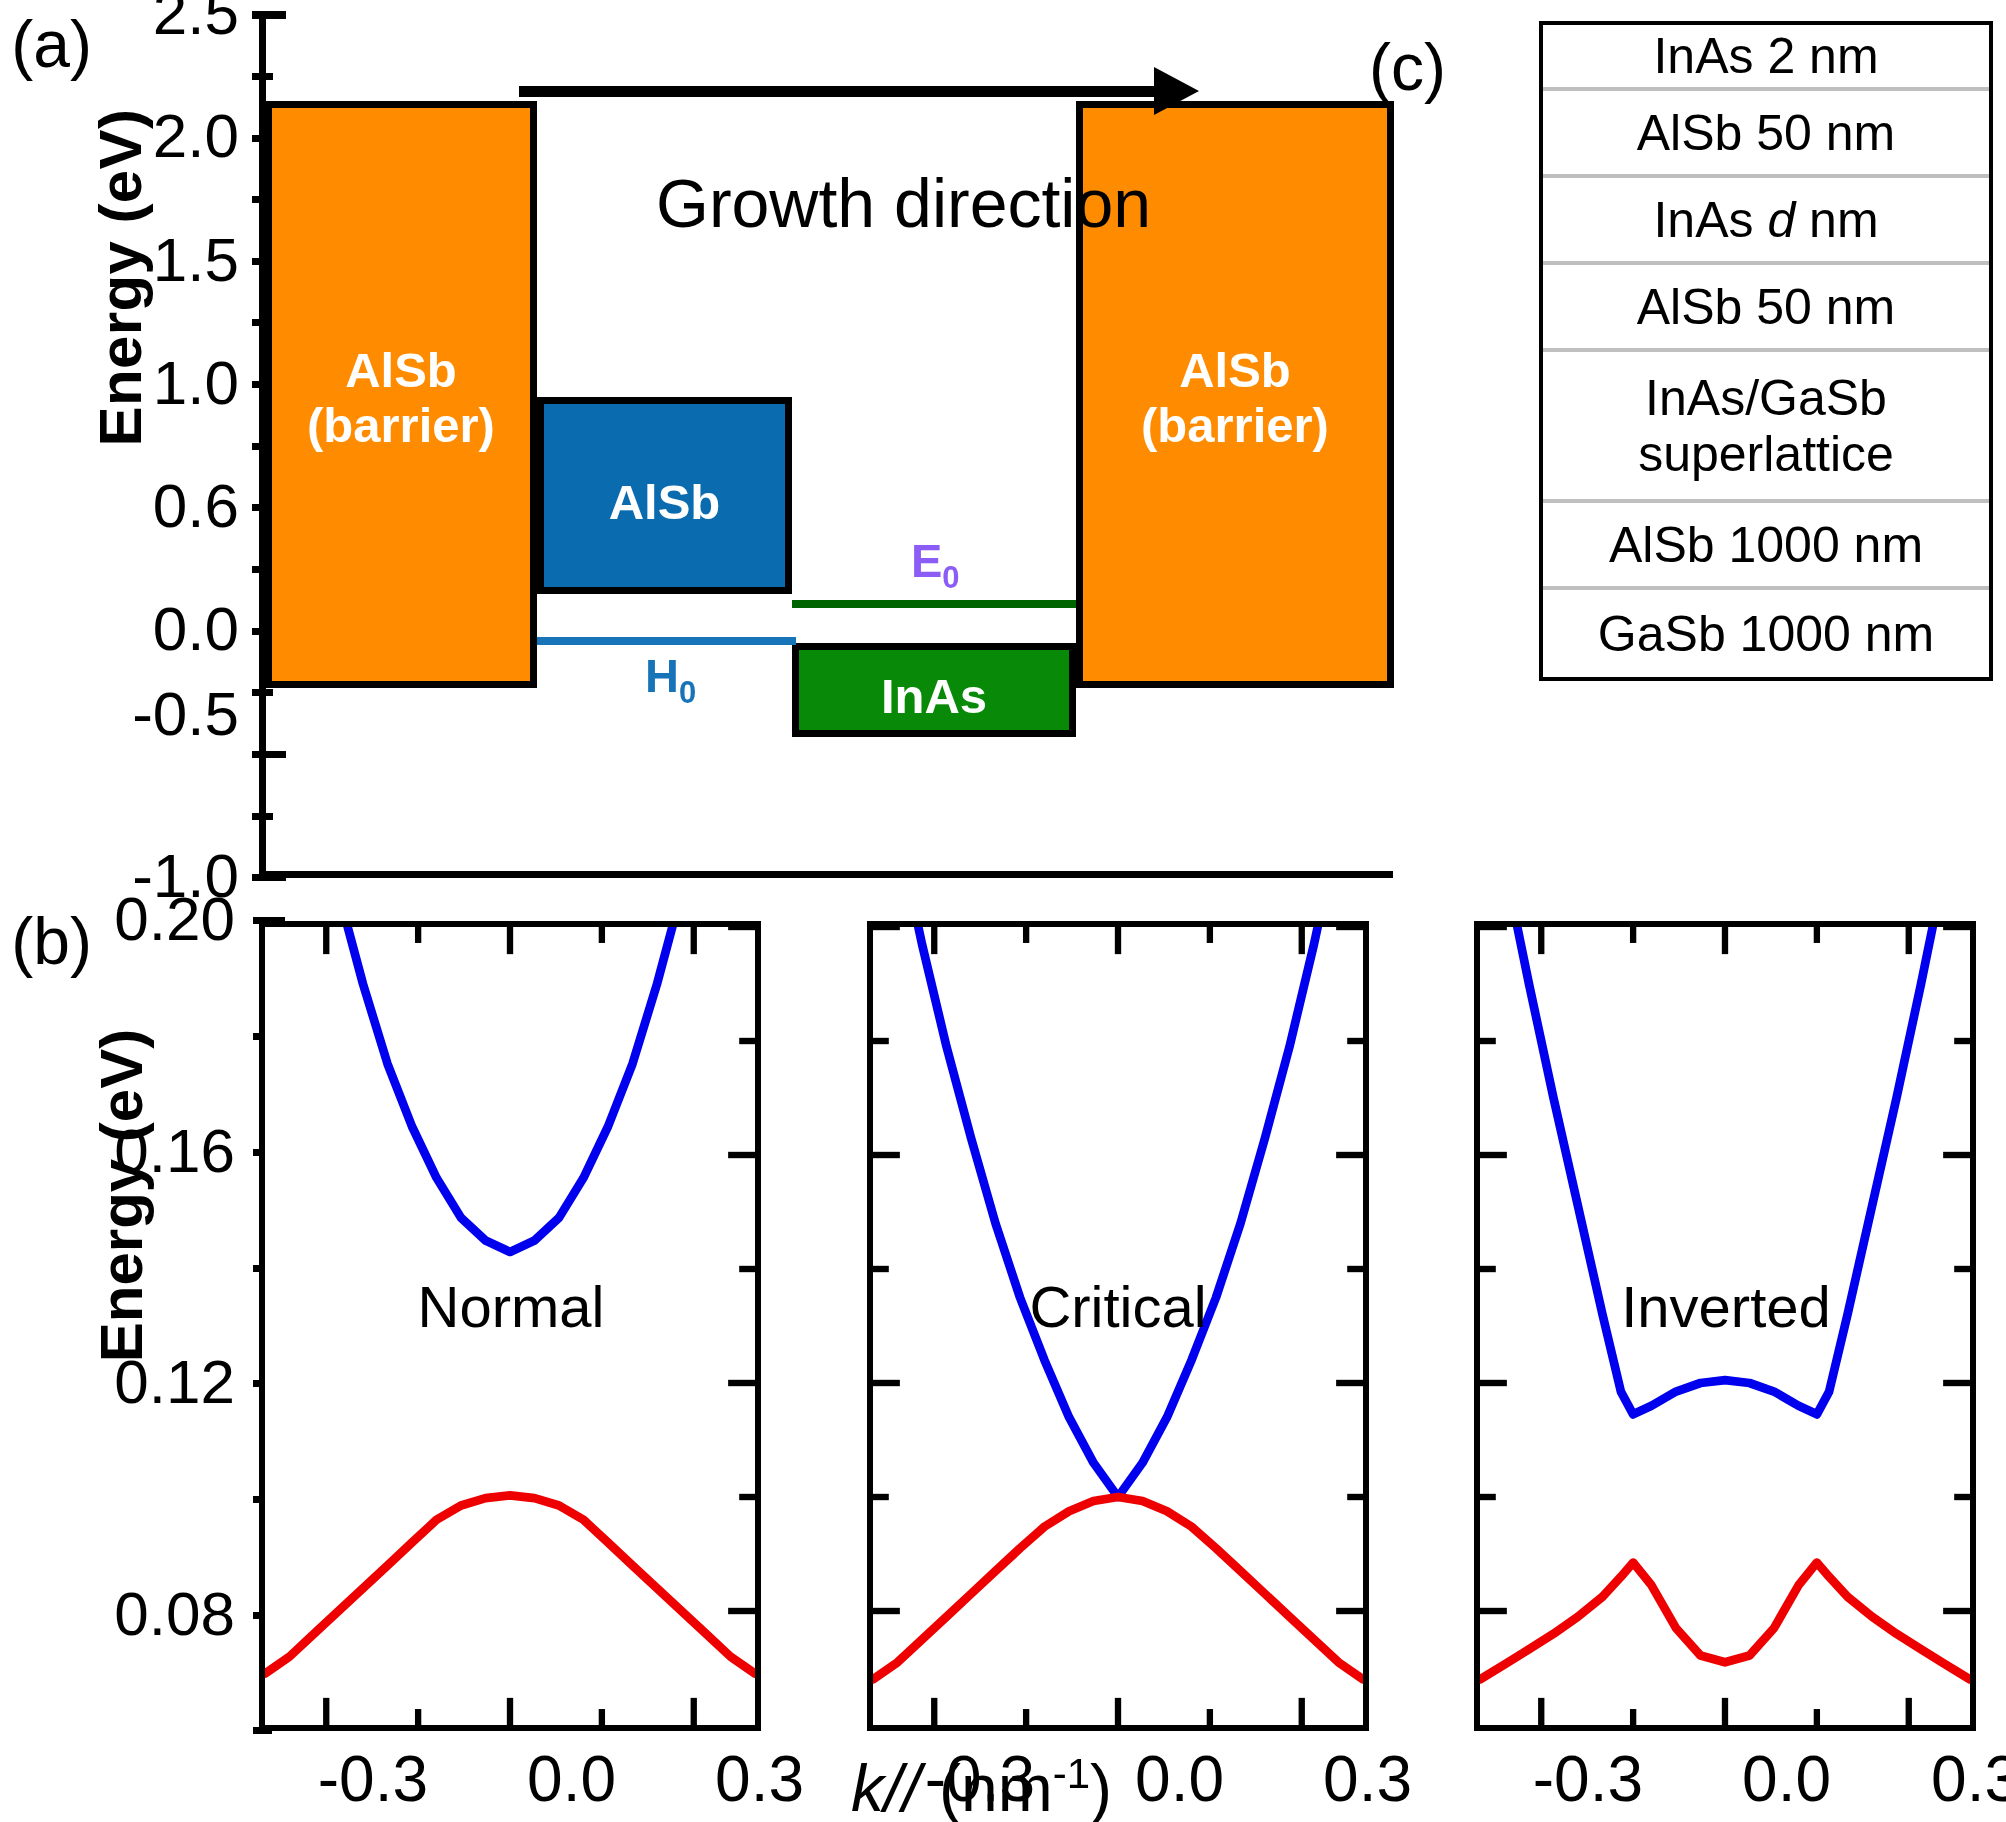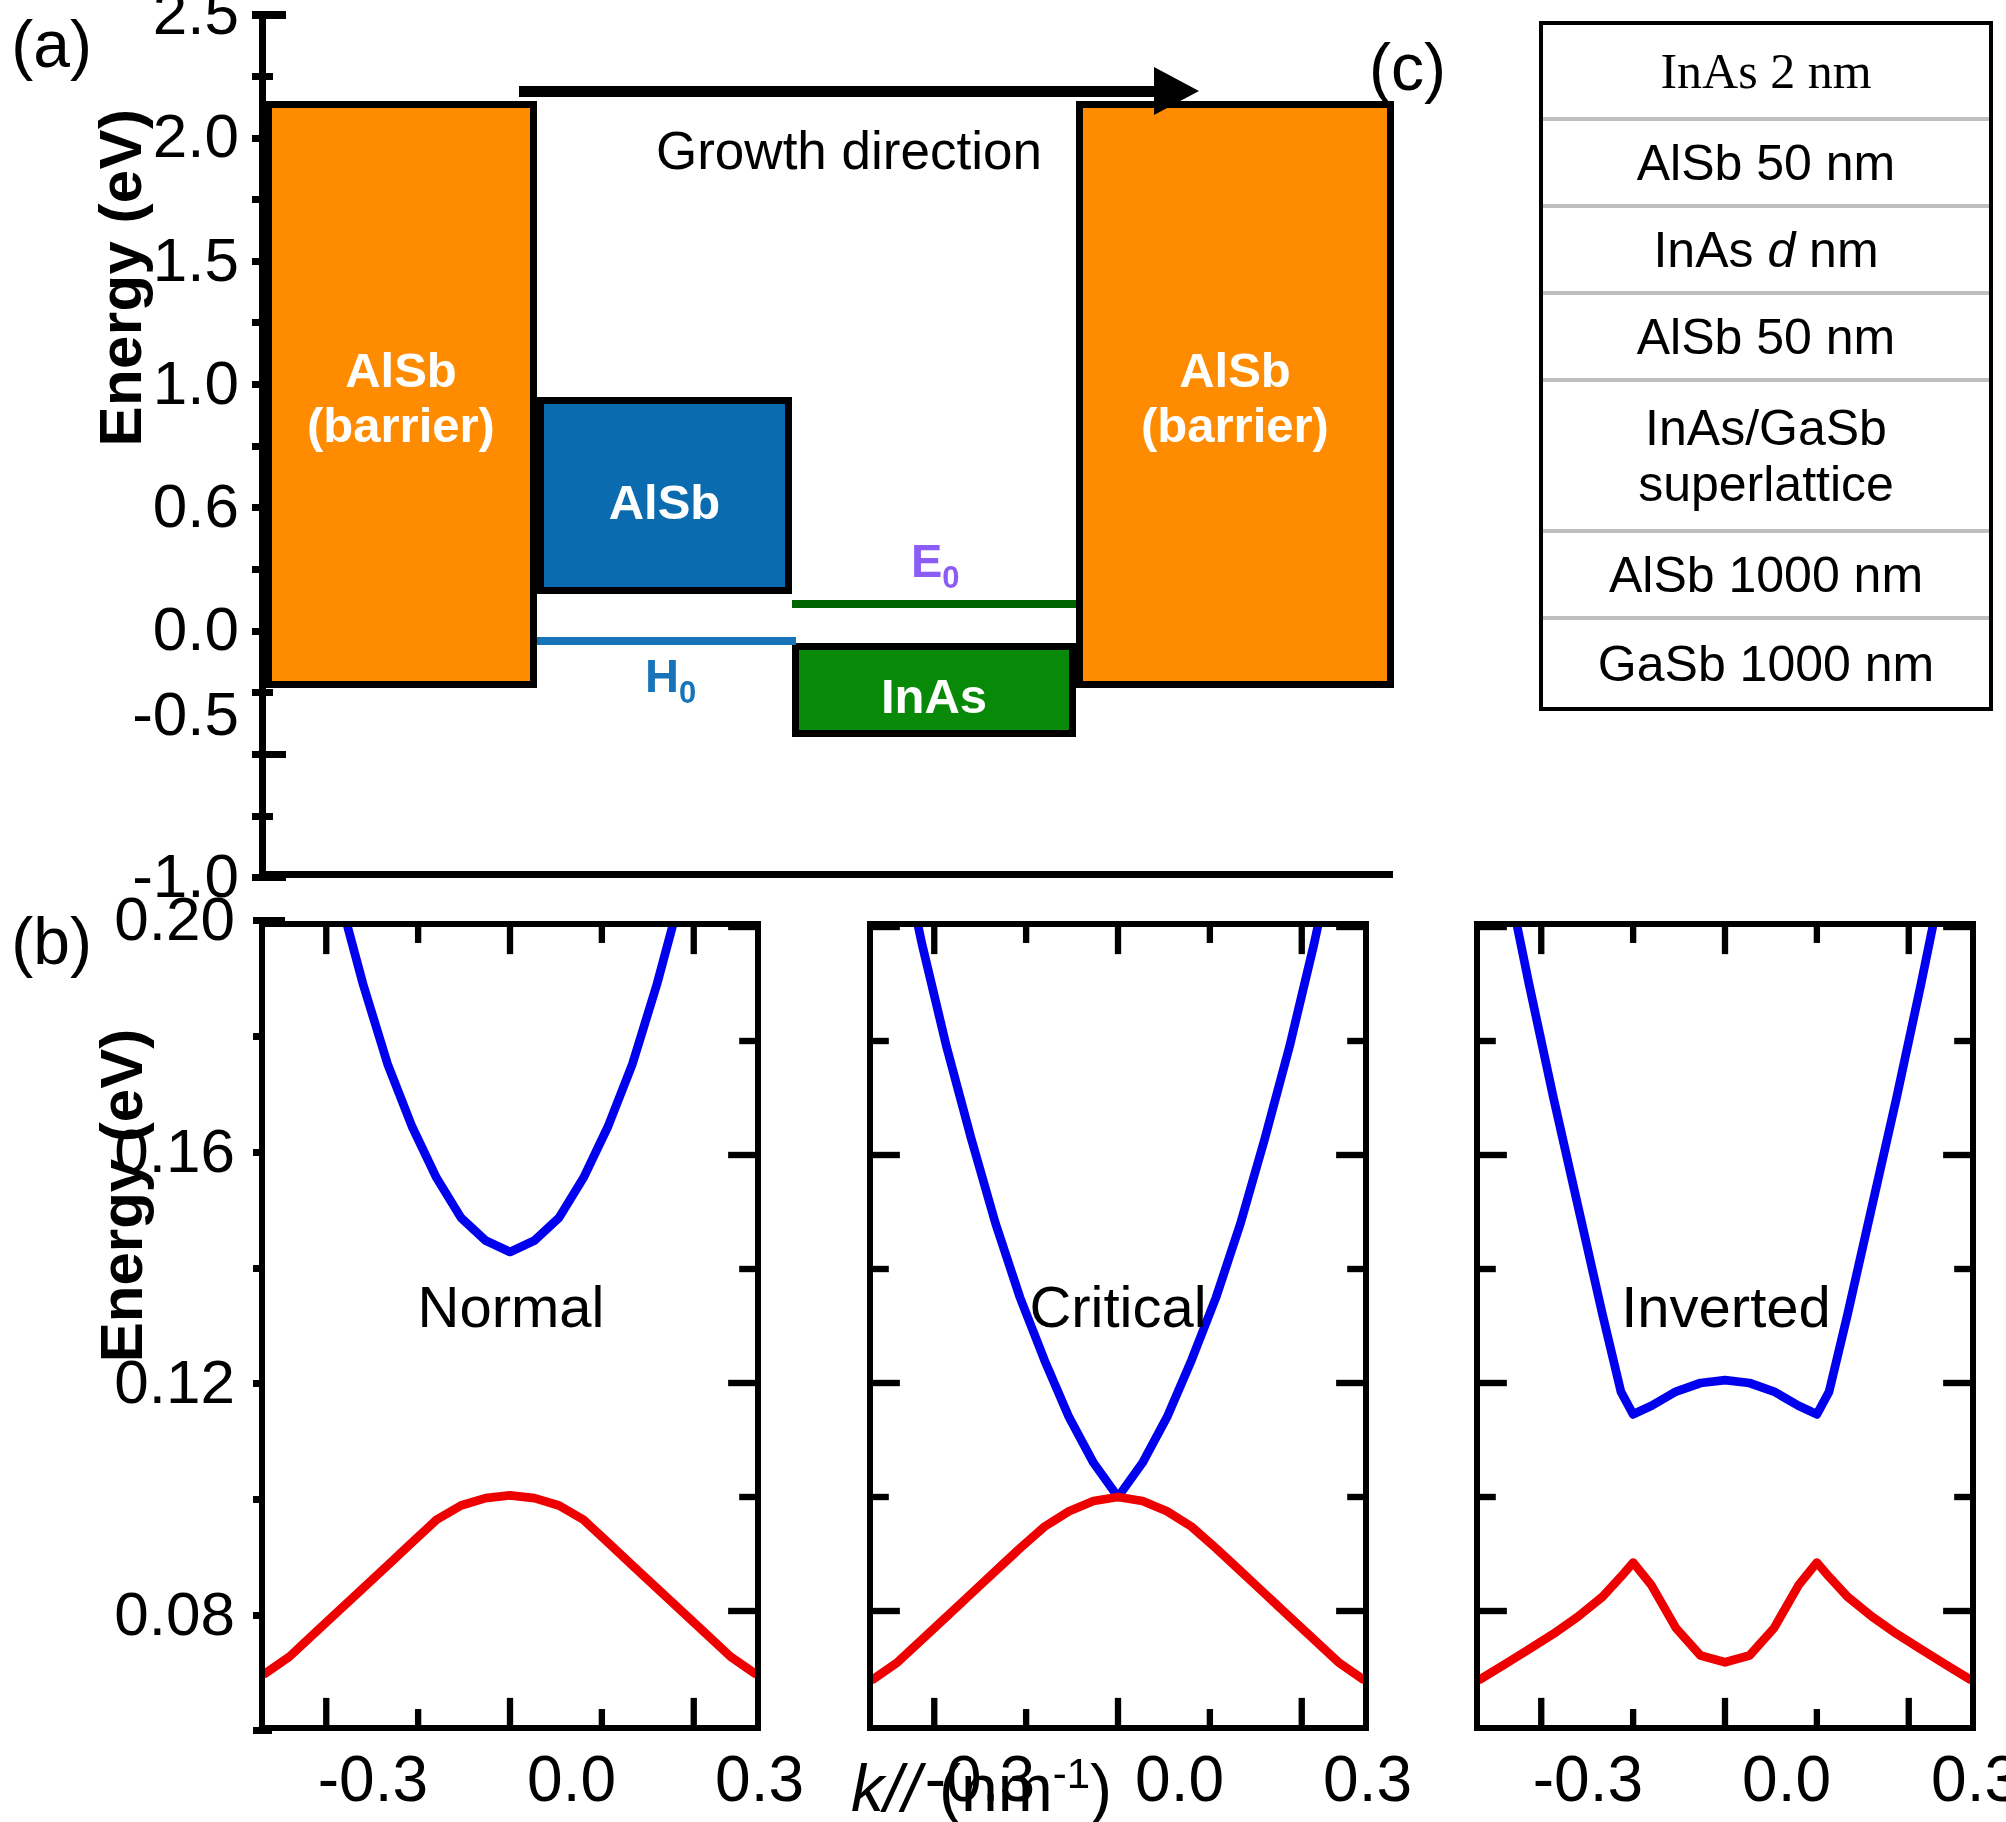--- a/index.html
+++ b/index.html
@@ -30,21 +30,21 @@
                  font-size:49px;font-weight:700;line-height:1.12;}
   .pa-level{position:absolute;height:8px;}
   .pa-lvl-label{position:absolute;font-size:47px;font-weight:700;line-height:1;}
   .pa-lvl-label sub{font-size:31px;vertical-align:baseline;position:relative;top:11.3px;}
 
   
   #growth-arrow{position:absolute;height:11.3px;background:#000;}
   #growth-head{position:absolute;width:0;height:0;
                border-top:24px solid transparent;border-bottom:24px solid transparent;
                border-left:45px solid #000;}
-  #growth-text{position:absolute;font-size:53px;font-weight:400;white-space:nowrap;}
+  #growth-text{position:absolute;font-size:68px;font-weight:400;white-space:nowrap;margin-top:44px;}
 
   
   #panel-b{position:absolute;left:0;top:906px;width:2007px;height:917px;}
   #pb-ylabel{position:absolute;left:-89px;top:255px;width:421px;text-align:center;
              transform:rotate(-90deg);transform-origin:center center;
              font-size:60px;font-weight:700;}
   .sub-plot{position:absolute;top:14.6px;width:502px;height:810px;
             border:6.5px solid #000;box-sizing:border-box;background:#fff;}
   .sub-plot svg{display:block;width:100%;height:100%;}
   .sp-name{position:absolute;font-size:58px;font-weight:400;white-space:nowrap;
@@ -247,21 +247,21 @@
     </div>
 
   <div id="pb-xlabel" style="left:851px;top:844px;">
     <span class="ital">k</span><span class="ital">//</span><span> (nm</span><sup>-1</sup><span>)</span>
   </div>
 </div>
 
 <div id="panel-c">
   <div class="panel-tag" style="position:absolute;left:-170px;top:13px;">(c)</div>
   <div id="stack-table">
-      <div class="stack-row" style="height: 96px; font-family: Liberation Serif, serif;">
+      <div class="stack-row" style="height: 66px;">
         <span>InAs 2 nm</span>
       </div>
       <div class="stack-row" style="height: 87px;">
         <span>AlSb 50 nm</span>
       </div>
       <div class="stack-row" style="height: 87px;">
         <span>InAs <span class="ital">d</span> nm</span>
       </div>
       <div class="stack-row" style="height: 87px;">
         <span>AlSb 50 nm</span>

